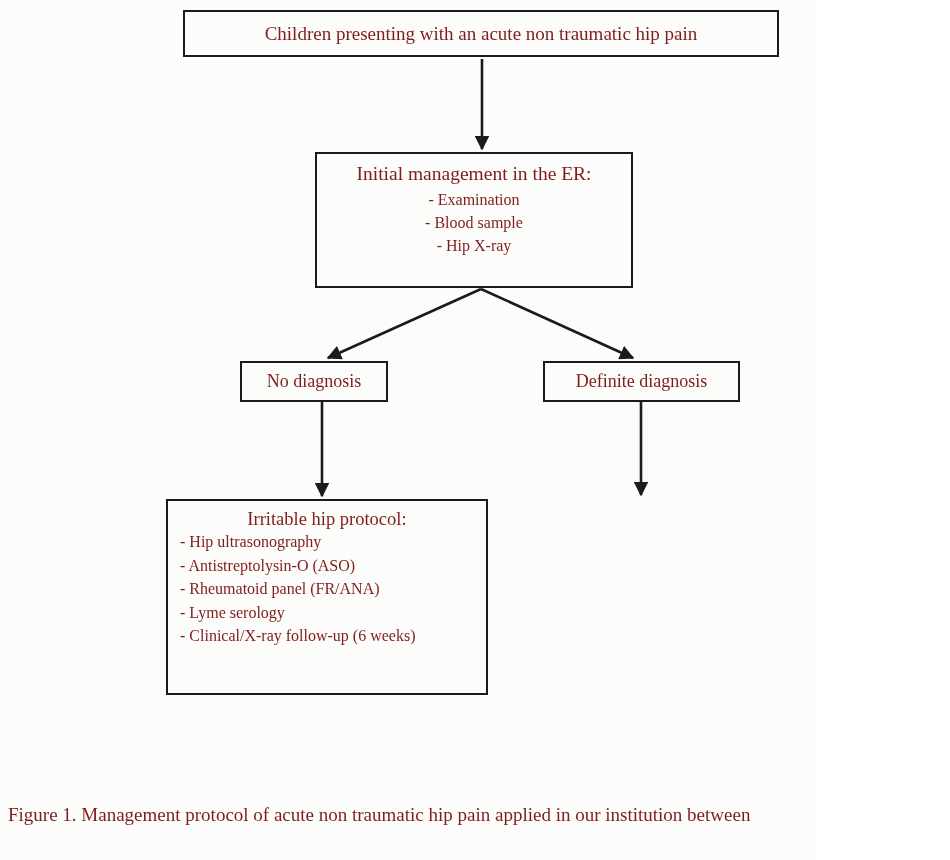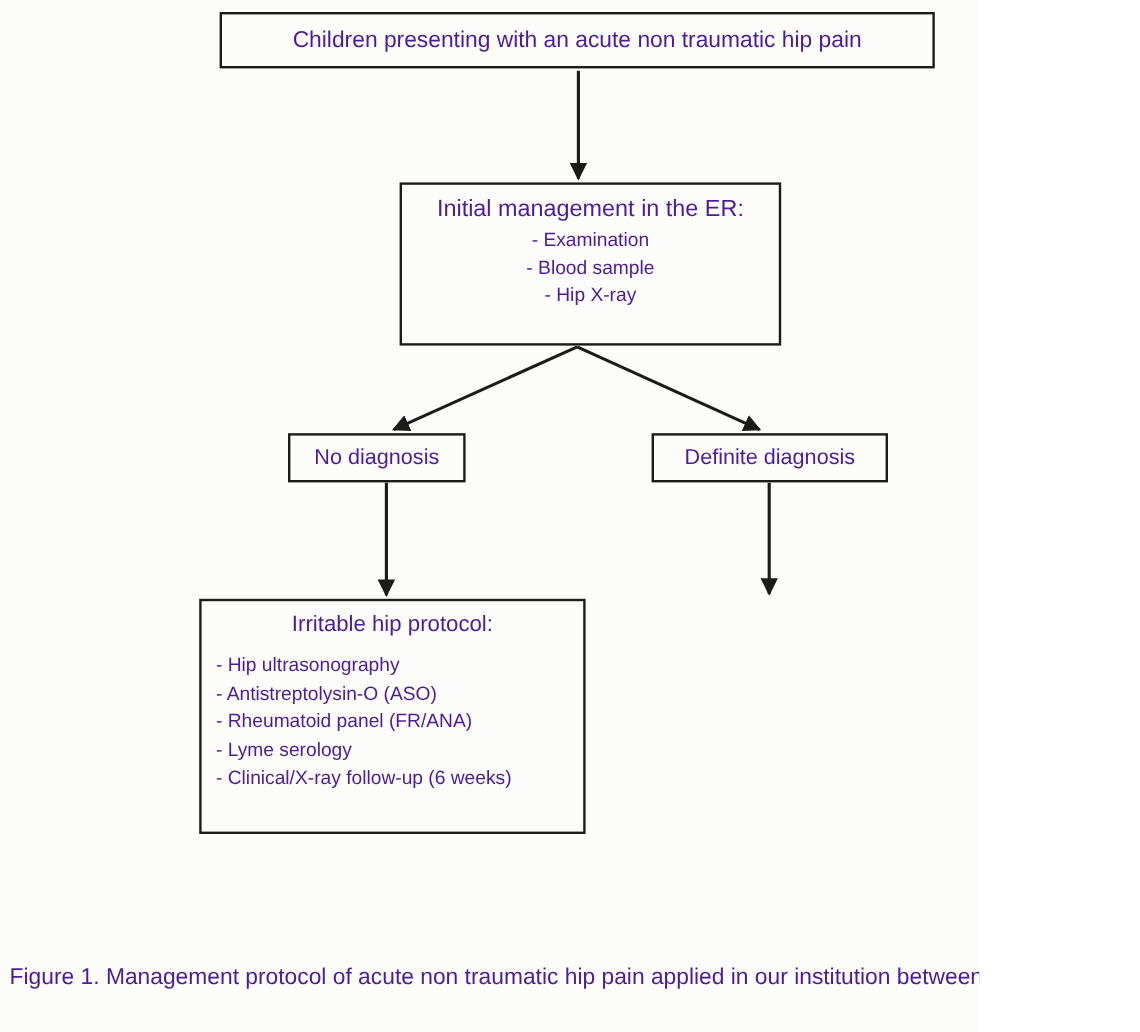--- a/index.html
+++ b/index.html
@@ -1,22 +1,22 @@
 <!DOCTYPE html>
 <html><head>
 <meta charset="utf-8">
 <style>
   html, body { margin: 0; padding: 0; }
   .canvas {
     position: relative;
     width: 816px;
     height: 860px;
     background: #fcfcfa;
-    font-family: Liberation Sans, sans-serif;
-    color: #4c1d95;
+    font-family: Liberation Serif, serif;
+    color: #7f1d1d;
     overflow: hidden;
   }
   .arrows {
     position: absolute;
     left: 0; top: 0;
     width: 950px; height: 740px;
     pointer-events: none;
   }
   .box {
     position: absolute;
@@ -24,28 +24,28 @@
     box-sizing: border-box;
     background: #fcfcfa;
   }
   .box.center-one {
     display: flex;
     align-items: center;
     justify-content: center;
     text-align: center;
   }
   .box-presenting { left: 183px; top: 10px; width: 596px; height: 47px; font-size: 19px; }
-  .box-initial    { left: 333px; top: 152px; width: 318px; height: 136px; text-align: center; }
+  .box-initial    { left: 315px; top: 152px; width: 318px; height: 136px; text-align: center; }
   .box-initial .box-title { font-size: 19.5px; margin-top: 9px; }
   .box-initial .box-items { font-size: 16px; line-height: 23px; margin-top: 3px; }
   .box-no-diagnosis       { left: 240px; top: 361px; width: 148px; height: 41px; font-size: 18px; }
   .box-definite-diagnosis { left: 543px; top: 361px; width: 197px; height: 41px; font-size: 18px; }
   .box-irritable  { left: 166px; top: 499px; width: 322px; height: 196px; }
   .box-irritable .box-title { font-size: 18.5px; text-align: center; margin-top: 8px; }
-  .box-irritable .box-items { font-size: 16px; line-height: 23.5px; margin-top: 12px; padding-left: 12px; text-align: left; }
+  .box-irritable .box-items { font-size: 16px; line-height: 23.5px; padding-left: 12px; text-align: left; }
   .box-treatment  { left: 503px; top: 498px; width: 275px; height: 40px; font-size: 18.5px; }
   .caption {
     position: absolute;
     left: 8px; top: 742px;
     width: 940px;
     font-size: 19px;
     line-height: 29px;
     white-space: pre-wrap;
   }
 </style>

